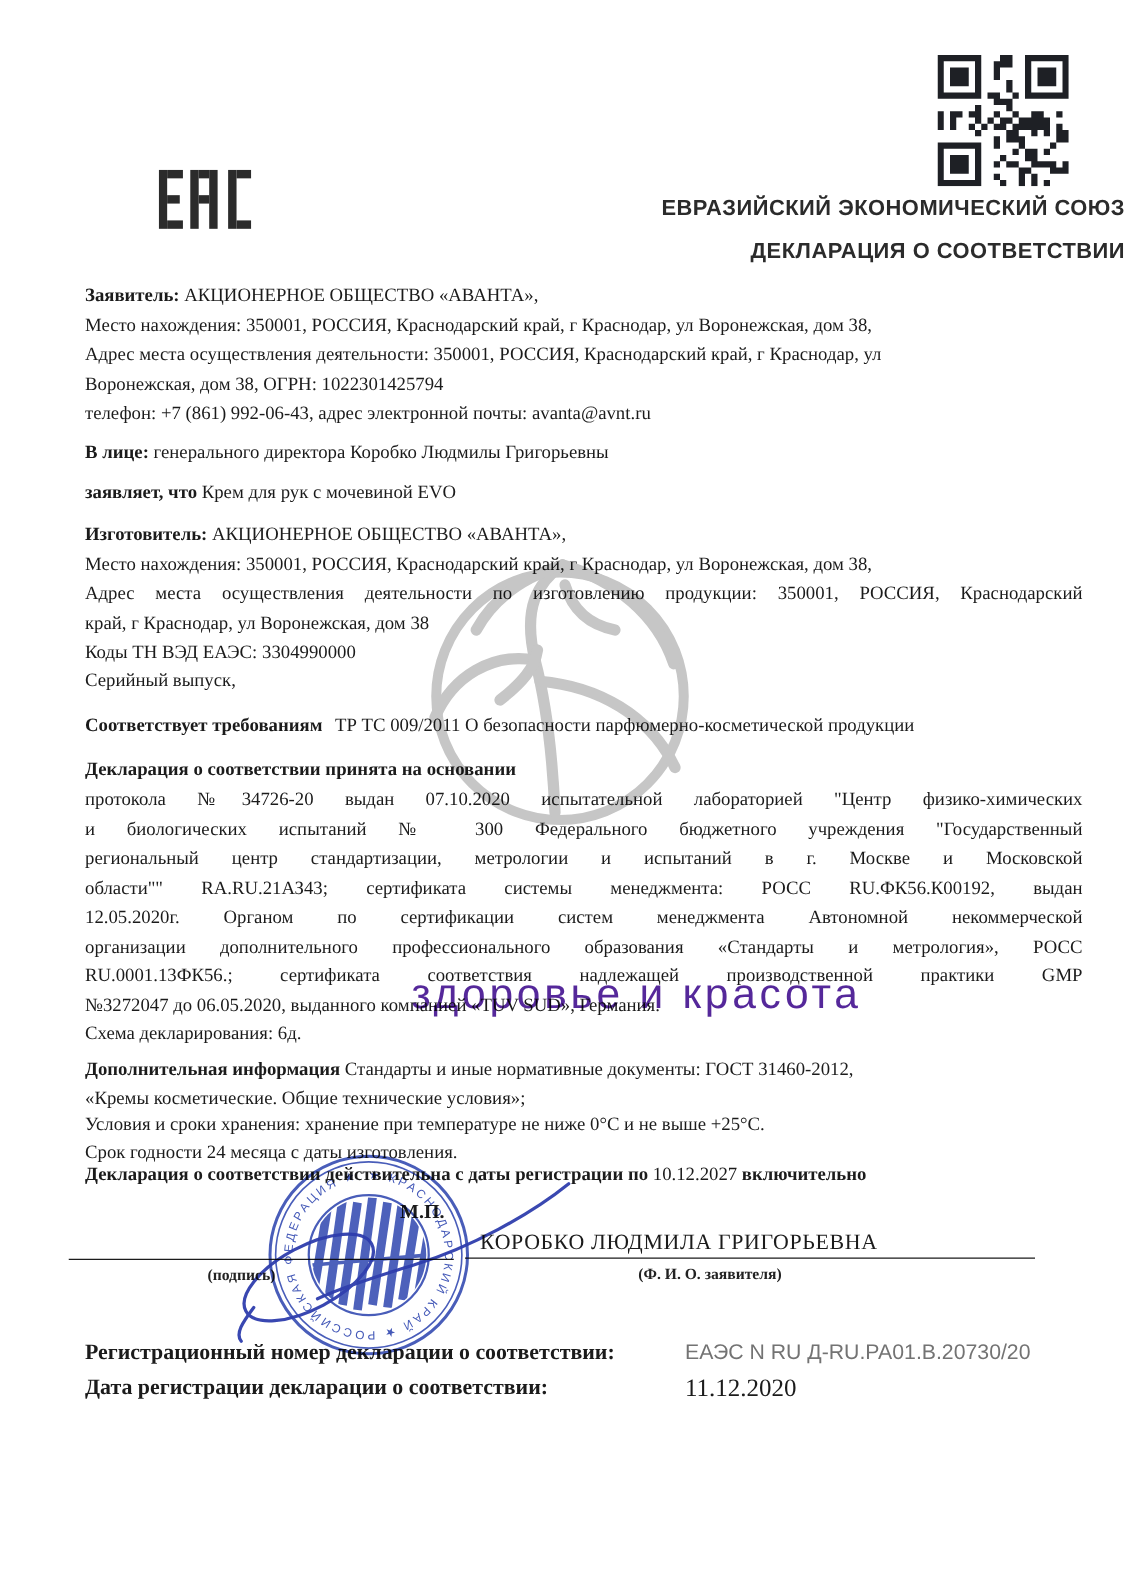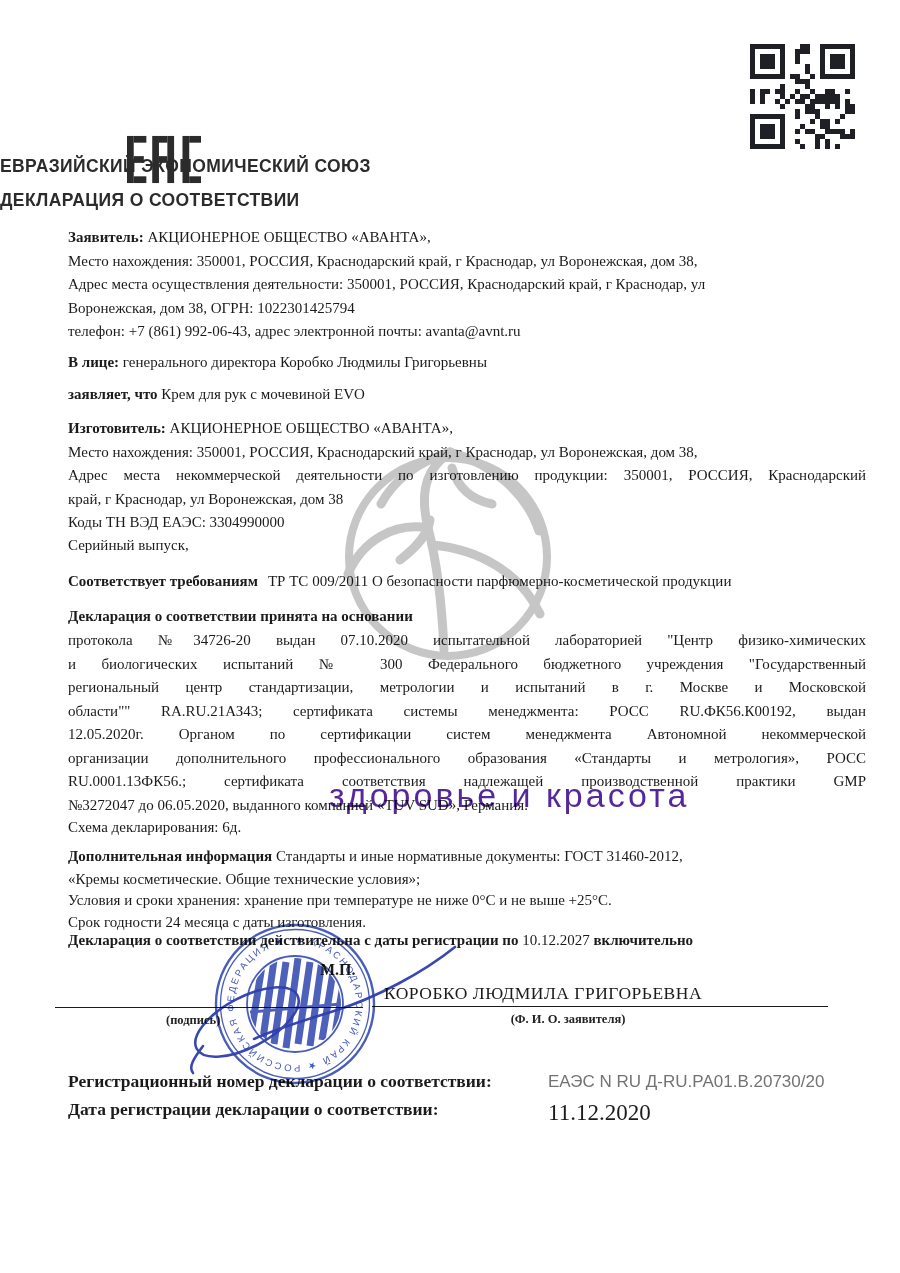--- a/index.html
+++ b/index.html
@@ -1,33 +1,33 @@
 <!DOCTYPE html>
 <html lang="ru"><head>
 <meta charset="utf-8">
 <style>
   html,body{margin:0;padding:0;background:#e9e9e9;}
   .page{position:relative;width:900px;height:1273px;margin:0 auto;background:#ffffff;
         font-family:"Liberation Serif",serif;color:#1b1b1b;overflow:hidden;}
   .ln{position:absolute;left:68px;width:798px;font-size:15px;line-height:23.5px;white-space:nowrap;}
   .j{white-space:normal;text-align:justify;text-align-last:justify;}
   b{font-weight:bold;}
-  .titlebox{position:absolute;left:0;top:156px;width:900px;text-align:left;
+  .titlebox{position:absolute;left:0;top:156px;width:900px;text-align:right;
             font-family:"Liberation Sans",sans-serif;font-weight:bold;color:#2b2b2b;}
   .titlebox .t1{font-size:17.5px;letter-spacing:.4px;}
   .titlebox .t2{font-size:17.5px;letter-spacing:.4px;margin-top:13px;}
   .gap{margin-left:10px;}
   .abs{position:absolute;}
   .hr{position:absolute;border-top:1.6px solid #1b1b1b;height:0;}
   .smallcap{position:absolute;font-size:12.5px;font-weight:bold;color:#222;}
   .mp{position:absolute;left:320px;top:961px;font-size:16px;font-weight:bold;}
   .fio-name{position:absolute;left:384px;top:983px;font-size:17.5px;letter-spacing:.5px;text-align:right;}
   .reglabel{position:absolute;left:68px;font-size:17.5px;font-weight:bold;}
   .regval-sans{position:absolute;left:548px;font-family:"Liberation Sans",sans-serif;font-size:17px;color:#737373;}
-  .regval-serif{position:absolute;left:548px;font-size:23px;}
+  .regval-serif{position:absolute;left:548px;font-size:20px;}
   .wm-layer{position:absolute;inset:0;mix-blend-mode:multiply;pointer-events:none;}
   .wm-brand{position:absolute;left:238px;top:668px;font-family:"Liberation Sans",sans-serif;
             font-weight:bold;font-size:112px;line-height:1;color:#b9b9b9;letter-spacing:3px;opacity:.85;}
   .wm-tag{position:absolute;left:306px;top:776px;font-family:"Liberation Sans",sans-serif;
           font-size:34px;color:#4c1d95;letter-spacing:3px;opacity:.95;margin-left:23px;}
   svg{display:block;}
 </style>
 </head>
 <body>
 
@@ -71,21 +71,21 @@
     <b>В лице:</b><span> генерального директора Коробко Людмилы Григорьевны</span>
   </div>
   <div class="ln" style="top:383px">
     <b>заявляет, что</b><span> Крем для рук с мочевиной EVO</span>
   </div>
 
   <div class="ln" style="top:417px">
     <b>Изготовитель:</b><span> АКЦИОНЕРНОЕ ОБЩЕСТВО «АВАНТА»,</span>
   </div>
   <div class="ln" style="top:440.5px">Место нахождения: 350001, РОССИЯ, Краснодарский край, г Краснодар, ул Воронежская, дом 38,</div>
-  <div class="ln j" style="top:464px">Адрес места некоммерческой деятельности по изготовлению продукции: 350001, РОССИЯ, Краснодарский</div>
+  <div class="ln j" style="top:464px">Адрес места осуществления деятельности по изготовлению продукции: 350001, РОССИЯ, Краснодарский</div>
   <div class="ln" style="top:487.5px">край, г Краснодар, ул Воронежская, дом 38</div>
   <div class="ln" style="top:511px">Коды ТН ВЭД ЕАЭС: 3304990000</div>
   <div class="ln" style="top:534px">Серийный выпуск,</div>
 
   <div class="ln" style="top:570px">
     <b>Соответствует требованиям</b><span class="gap">ТР ТС 009/2011 О безопасности парфюмерно-косметической продукции</span>
   </div>
 
   <div class="ln" style="top:605px"><b>Декларация о соответствии принята на основании</b></div>
   <div class="ln j" style="top:629px">протокола №34726-20 выдан 07.10.2020 испытательной лабораторией "Центр физико-химических</div>

